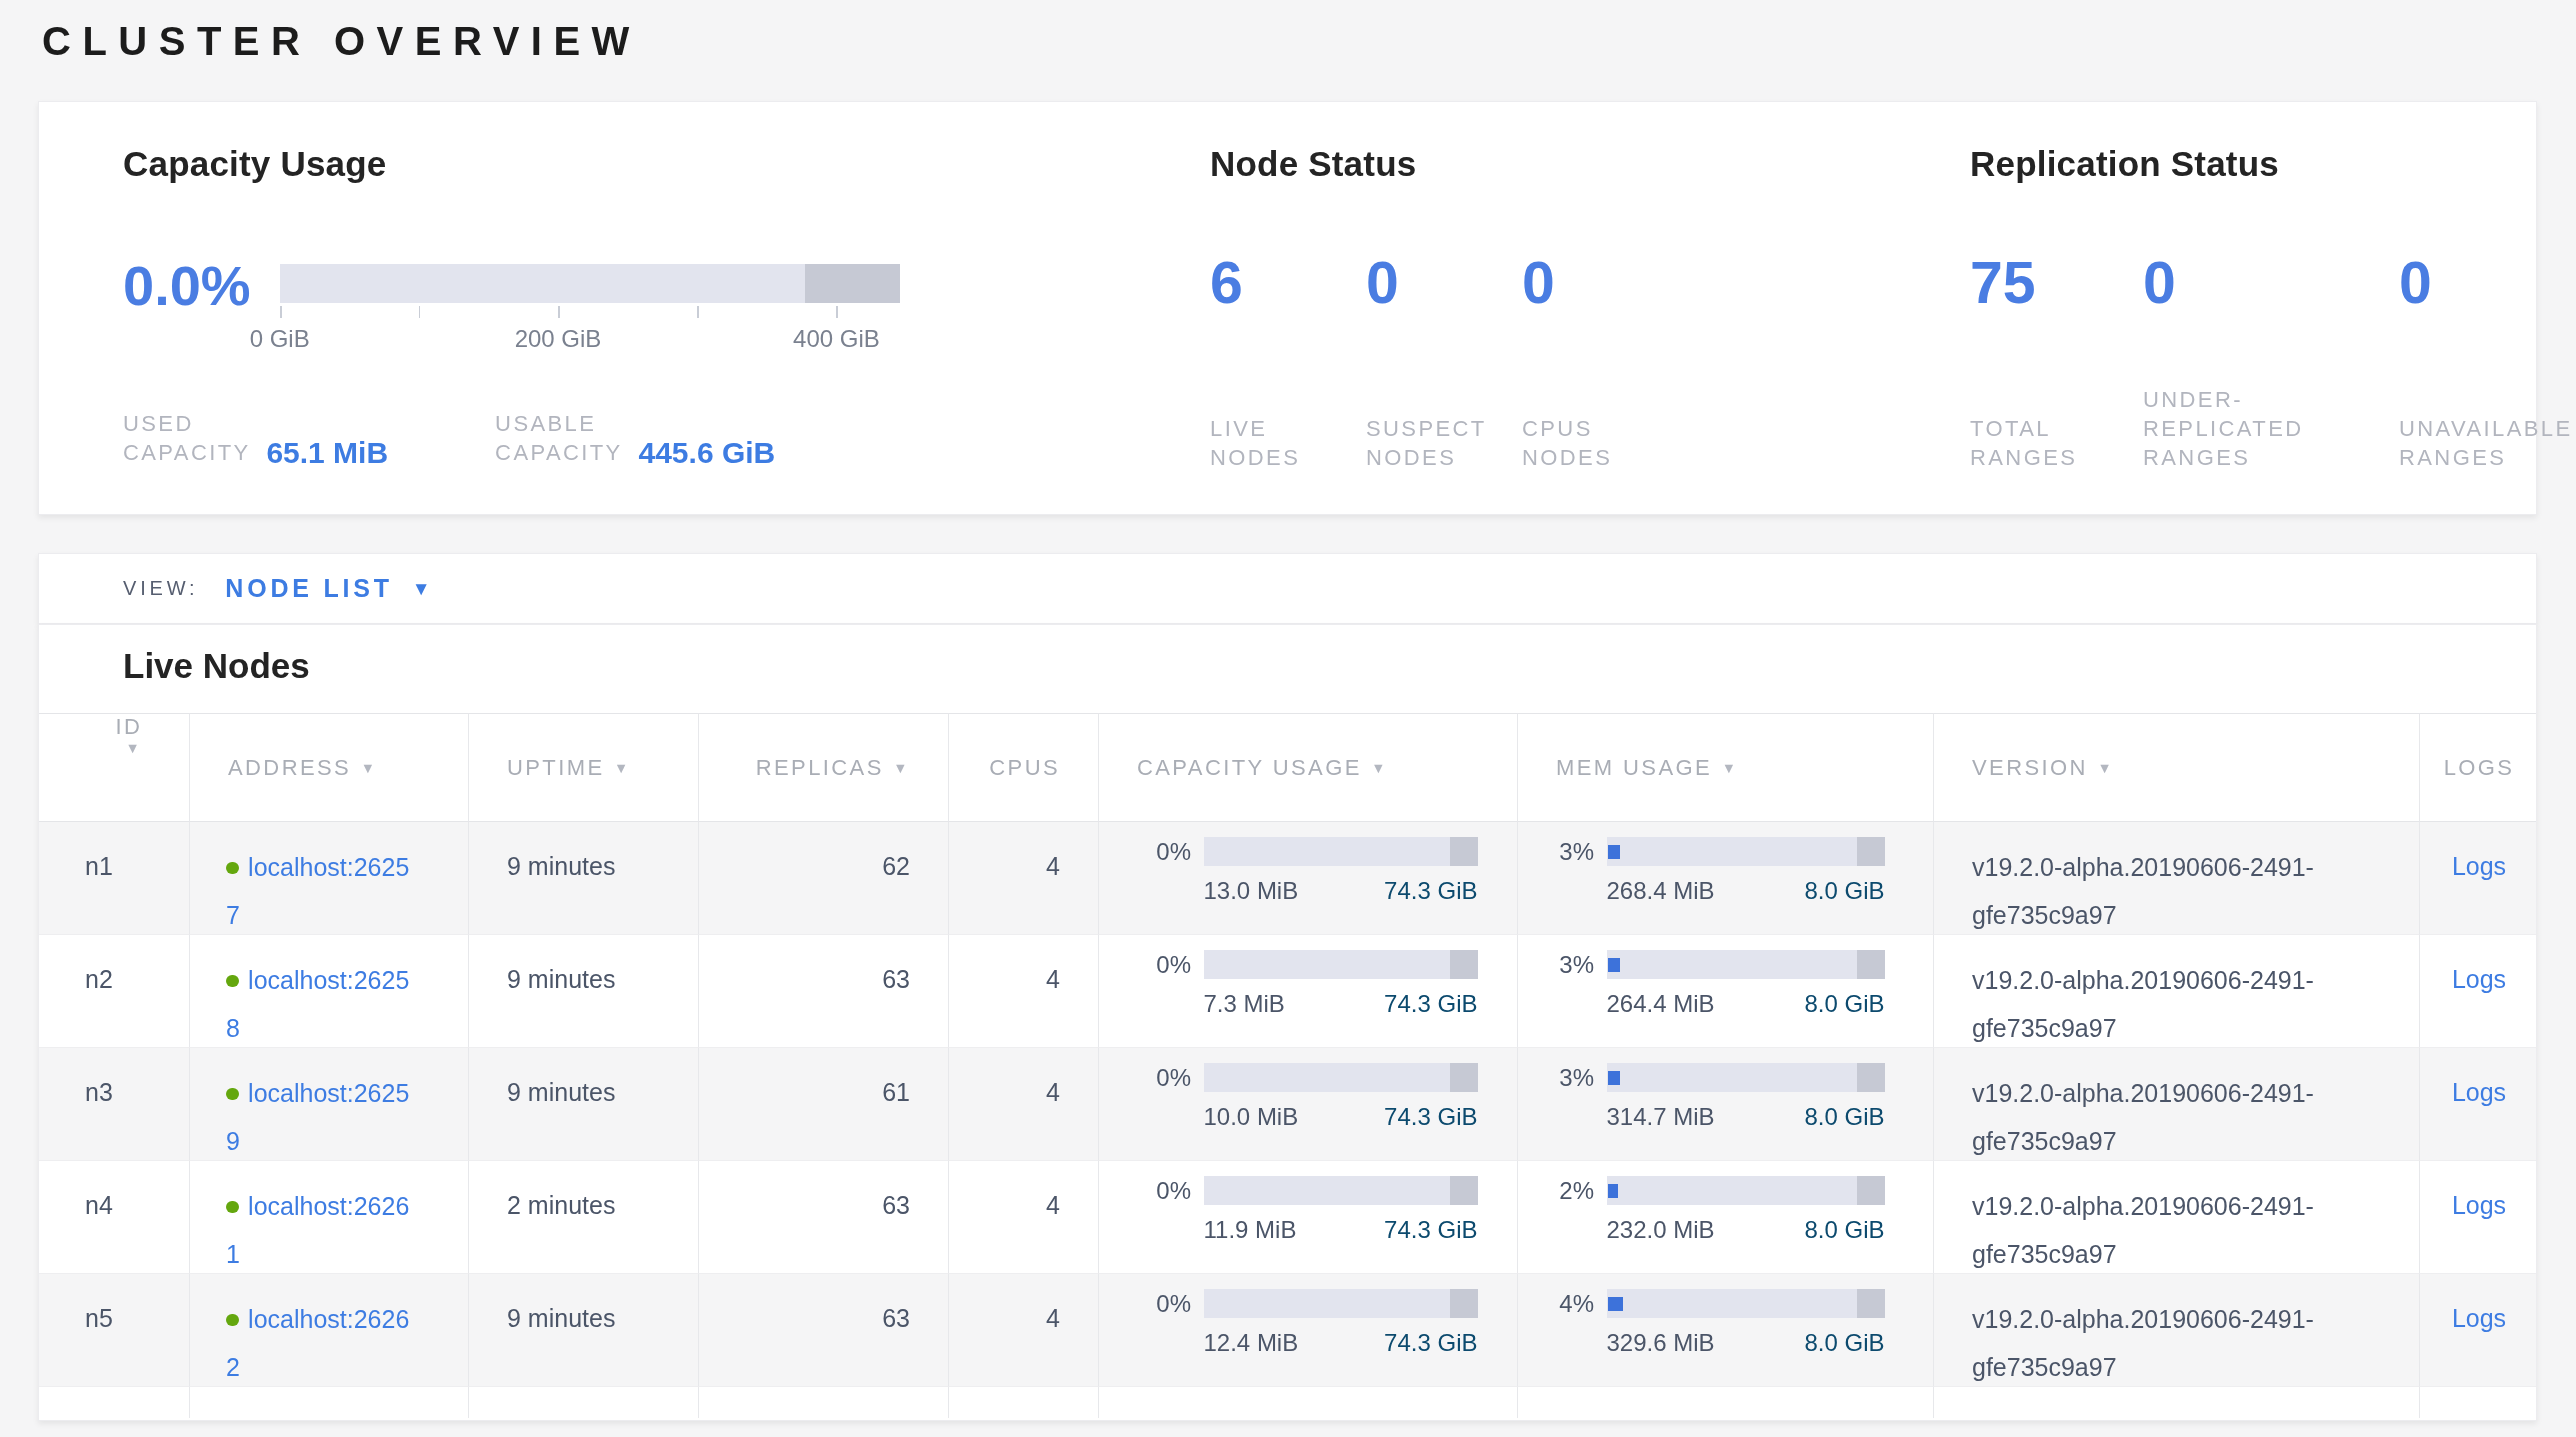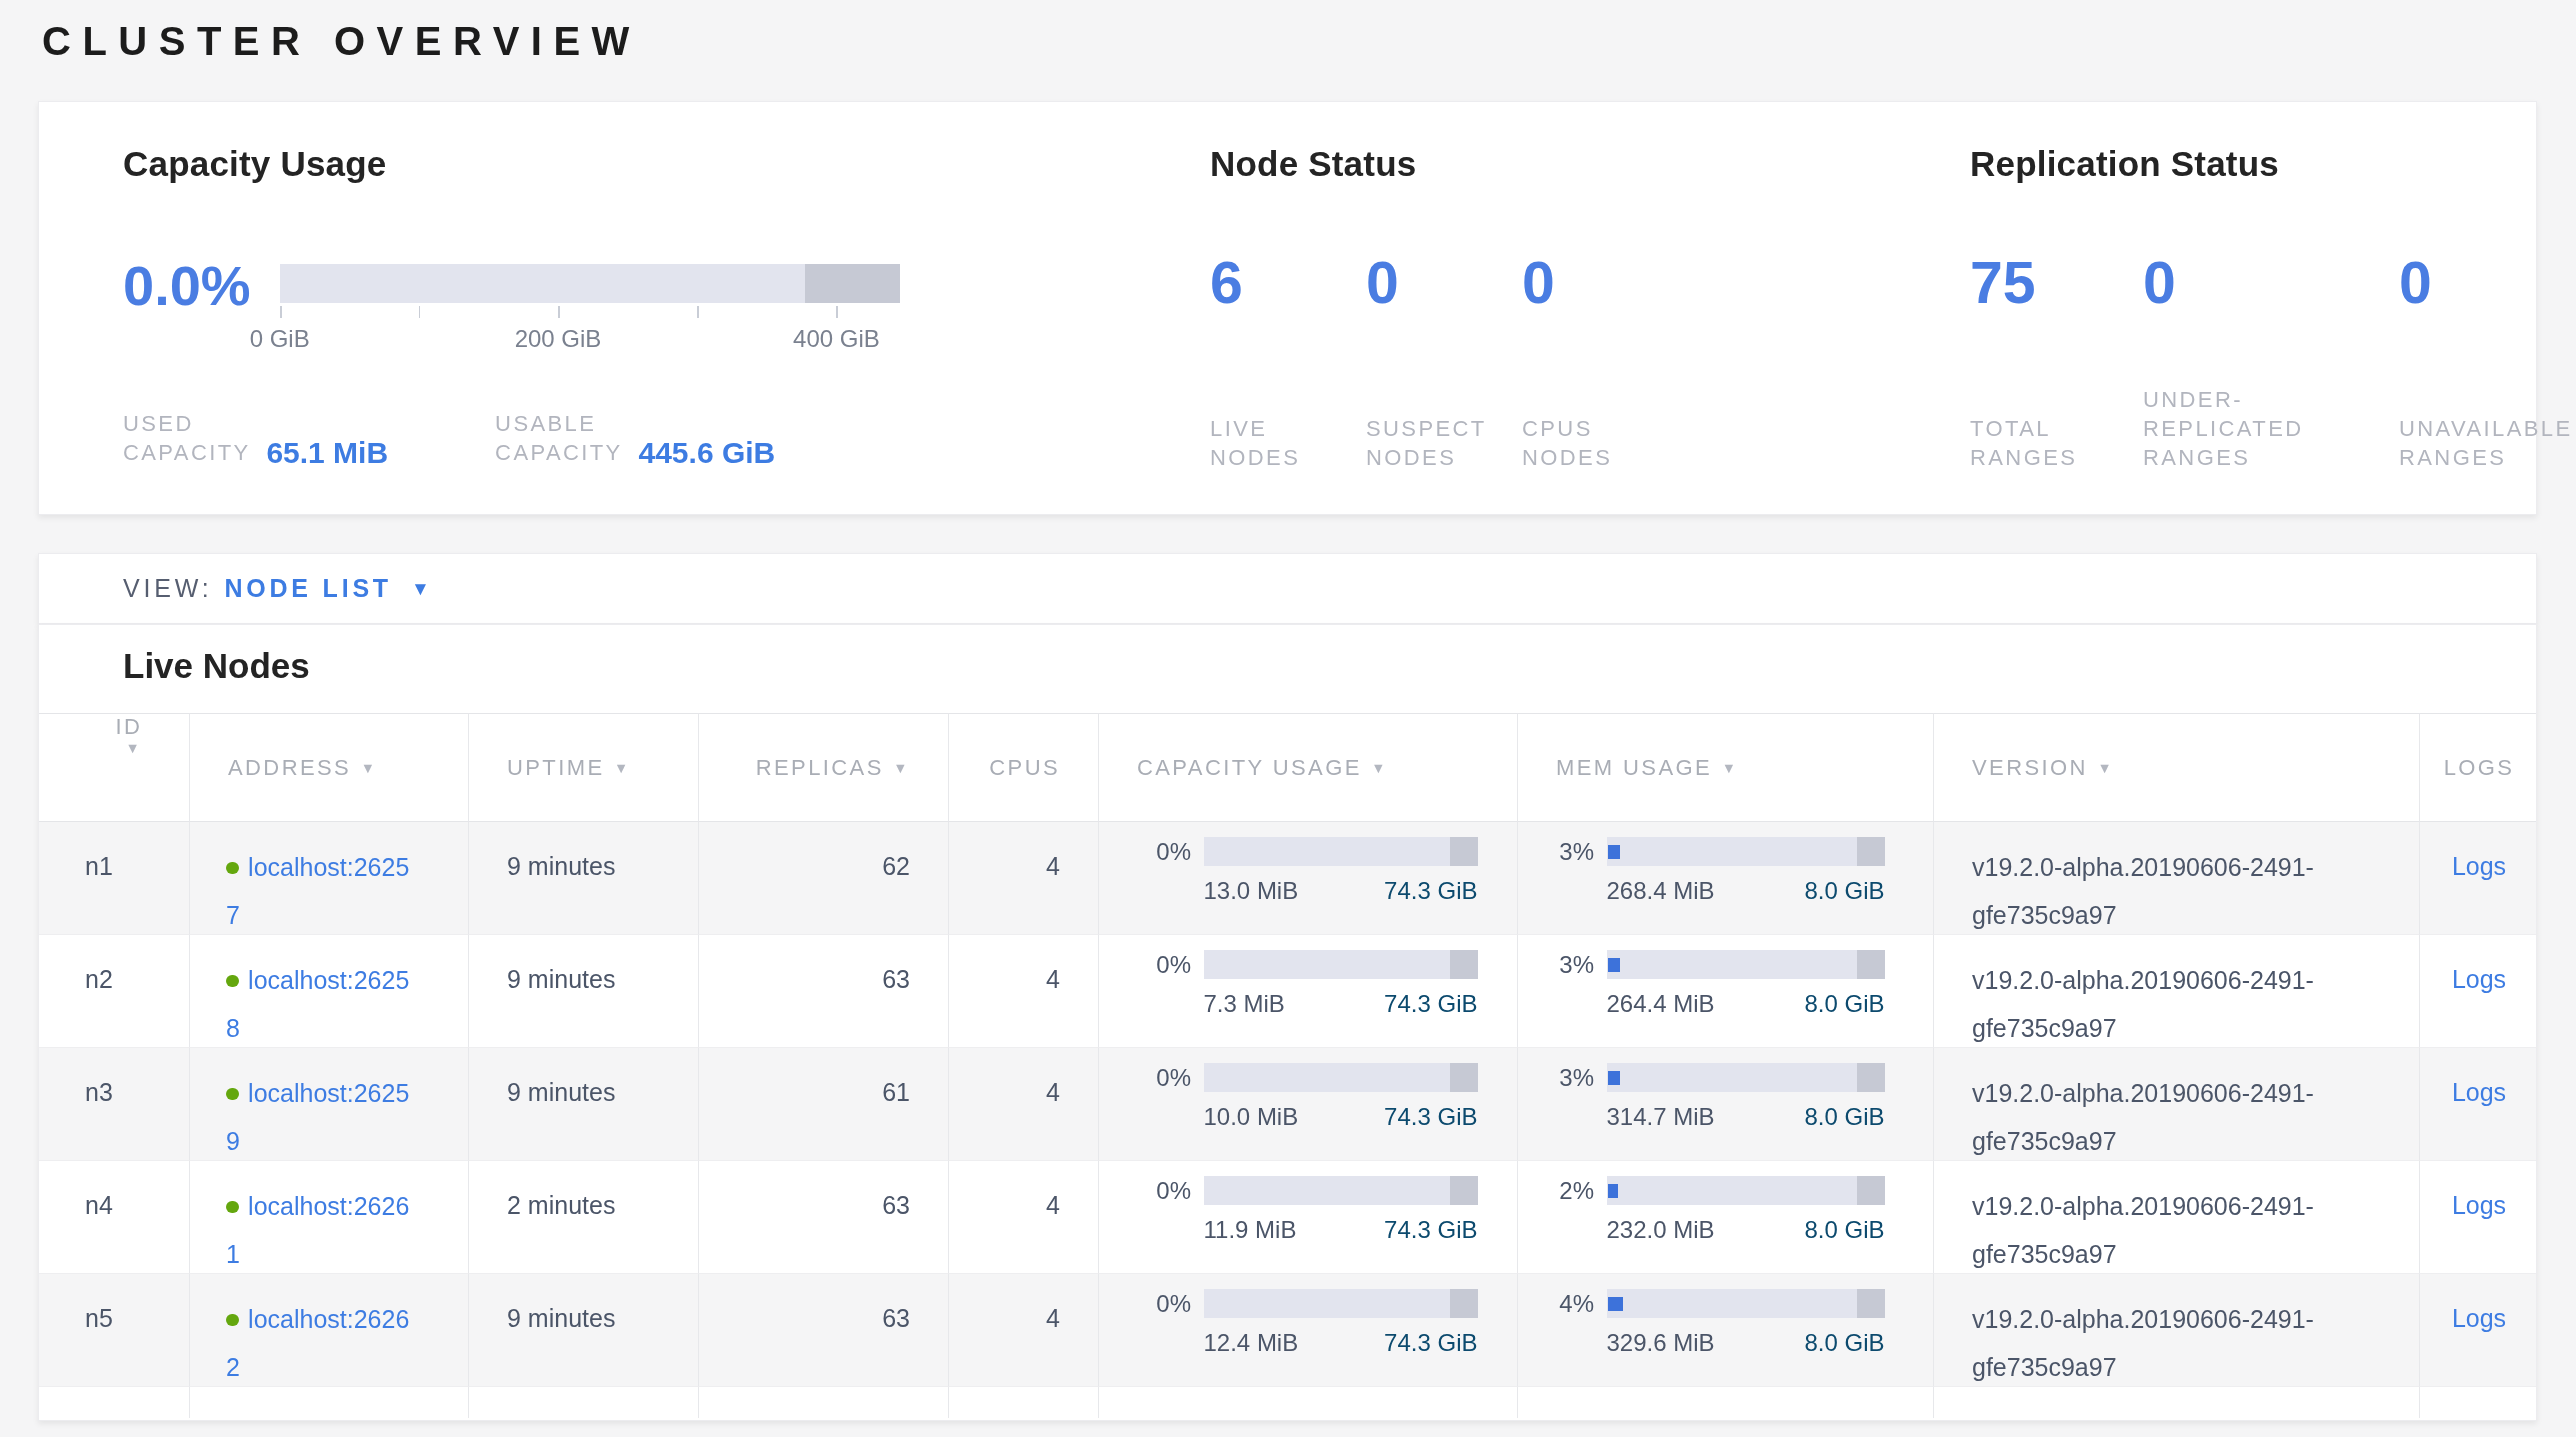--- a/index.html
+++ b/index.html
@@ -55,22 +55,22 @@
   .sec-nodes .stat-col:nth-child(2){ width:156px; }
   .sec-nodes .stat-label { width:144px; }
   .sec-repl .stat-col:nth-child(1){ width:173px; }
   .sec-repl .stat-col:nth-child(2){ width:256px; }
   .sec-repl .stat-col:nth-child(1) .stat-label { width:139px; }
   .sec-repl .stat-col:nth-child(2) .stat-label { width:206px; }
   .sec-repl .stat-col:nth-child(3) .stat-label { width:235px; }
 
   
   .viewbar { top:553px; height:71px; display:flex; align-items:center; }
-  .view-label { margin-left:84px; font-size:25px; letter-spacing:3.8px; color:#565e70; }
-  .view-select { margin-left:12px; display:flex; align-items:center; cursor:pointer; }
+  .view-label { margin-left:84px; font-size:20px; letter-spacing:3.8px; color:#565e70; }
+  .view-select { margin-left:27px; display:flex; align-items:center; cursor:pointer; }
   .view-selected { font-size:25px; letter-spacing:3.8px; color:#3d7ce2; font-weight:600; }
   .view-caret { margin-left:19px; color:#3d7ce2; font-size:19px; }
 
   
   .tablepanel { top:624px; height:797px; overflow:hidden; }
   .table-title { position:absolute; left:84px; top:21px; font-size:35px; font-weight:bold; color:#242424; }
   .grid { position:absolute; top:88px; left:0; width:2499px; }
   .grid-row { display:grid; grid-template-columns:151px 279px 230px 250px 150px 419px 416px 486px 118px; }
   .th {
     height:109px; border-top:1px solid #e4e5e8; border-bottom:1px solid #e4e5e8;

